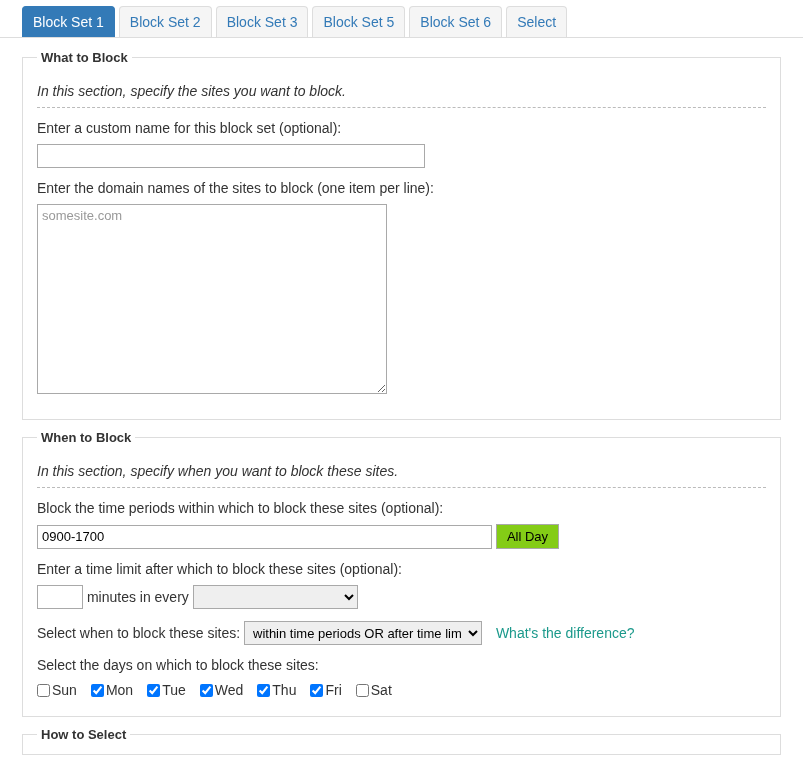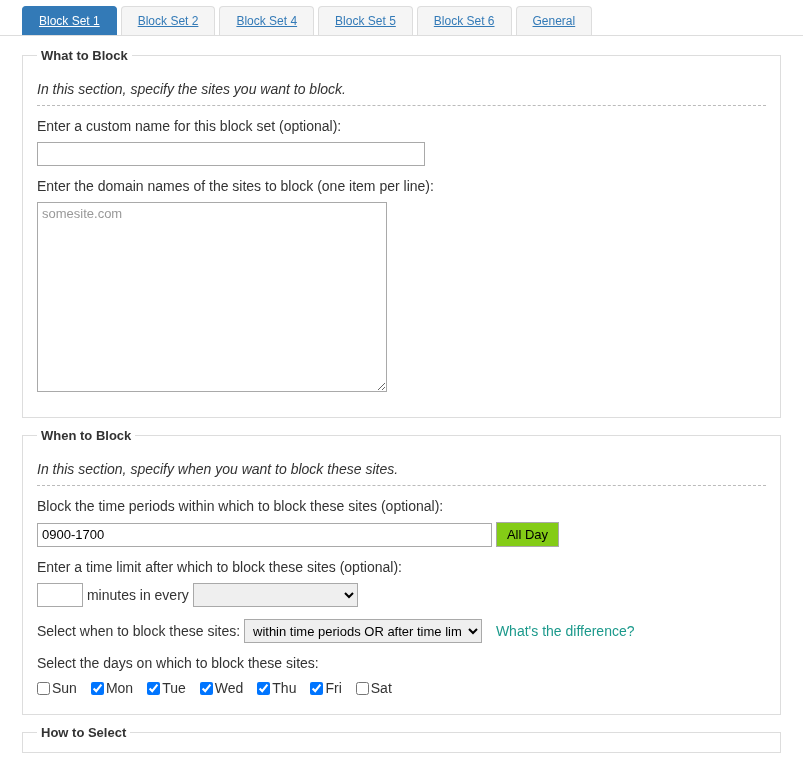--- a/index.html
+++ b/index.html
@@ -10,29 +10,28 @@
       background: #fff;
       padding: 0;
     }
     .tabs {
       display: flex;
       gap: 4px;
       padding: 6px 0 0 22px;
       border-bottom: 1px solid #ddd;
     }
     .tab {
-      padding: 7px 16px;
+      padding: 7px 10px;
       background: #f5f5f5;
       border: 1px solid #ddd;
       border-bottom: none;
       border-radius: 4px 4px 0 0;
       color: #337ab7;
       cursor: pointer;
-      font-size: 12px;
-      text-decoration: underline;
+      font-size: 14px;
     }
     .tab.active {
       background: #337ab7;
       color: #fff;
       border-color: #337ab7;
     }
     .content {
       padding: 12px 22px 0 22px;
     }
     fieldset {
@@ -102,24 +101,24 @@
     }
     .day input { margin-right: 2px; vertical-align: middle; }
     .day span { vertical-align: middle; }
   </style>
 </head>
 <body>
 
 <div class="tabs" id="tab-bar">
     <div class="tab active">Block Set 1</div>
     <div class="tab">Block Set 2</div>
-    <div class="tab">Block Set 4</div>
+    <div class="tab">Block Set 3</div>
     <div class="tab">Block Set 5</div>
     <div class="tab">Block Set 6</div>
-    <div class="tab">General</div>
+    <div class="tab">Select</div>
   </div>
 
 <div class="content">
 
   <fieldset>
     <legend>What to Block</legend>
     <p class="desc">In this section, specify the sites you want to block.</p>
     <hr class="dashed">
     <div class="row">
       <label class="block">Enter a custom name for this block set (optional):</label>

